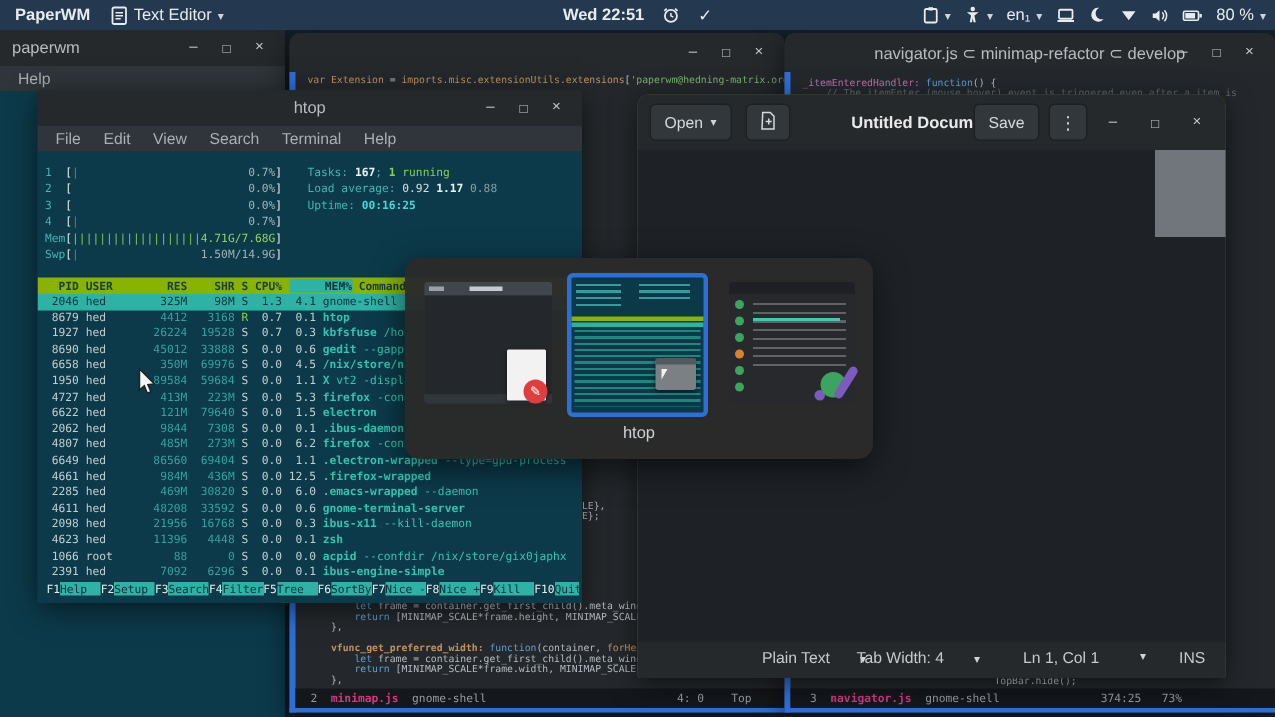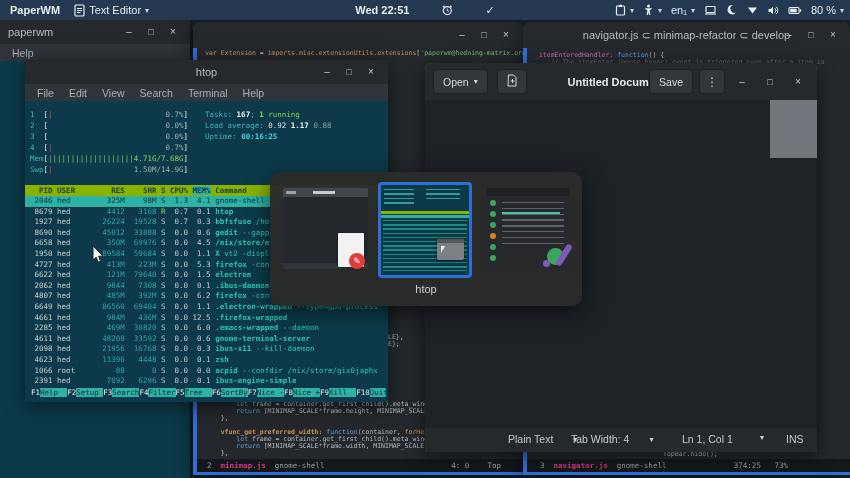--- a/index.html
+++ b/index.html
@@ -5,21 +5,21 @@
   html,body{margin:0;padding:0;background:#0e151c;}
   *{box-sizing:border-box;}
   .desktop{position:relative;width:850px;height:478px;overflow:hidden;
            background:#17222d;font-family:"Liberation Sans",sans-serif;}
 
   
   .topbar{position:absolute;left:0;top:0;width:850px;height:20px;z-index:50;
           background:var(--topbar_bg,#24394f);display:flex;align-items:center;
           color:#e8ecef;font-size:11px;}
   .tb-left{display:flex;align-items:center;gap:14px;padding-left:10px;}
-  .tb-center{position:absolute;left:50%;transform:translateX(-50%);display:flex;align-items:center;gap:32px;text-align:right;}
+  .tb-center{position:absolute;left:50%;transform:translateX(-50%);display:flex;align-items:center;gap:12px;text-align:right;}
   .tb-right{position:absolute;right:6px;display:flex;align-items:center;gap:9px;}
   .tb-item{display:flex;align-items:center;gap:4px;cursor:default;}
   .bold{font-weight:bold;}
   .caret{font-size:8px;color:#cdd4da;}
   .tbicon svg{display:block;}
 
   
   .window{position:absolute;box-shadow:0 4px 18px rgba(0,0,0,.55);}
   .titlebar{height:24px;background:var(--titlebar_bg,#26292c);display:flex;align-items:center;
             color:#b7bcc1;font-size:11px;position:relative;}
@@ -70,21 +70,21 @@
   .lbl{color:#3fb5b5;}
   .wb{color:#eaf2f2;font-weight:bold;text-align:right;}
   .w{color:#d5e0e0;}
   .grb{color:#86d24a;font-weight:bold;}
   .gr{color:#86d24a;}
   .dim2{color:#8aa0a0;}
   .cyb{color:#45d6d6;font-weight:bold;}
   .htable{position:absolute;left:0;right:0;top:84px;}
   .hhead{margin:0;padding-left:5px;white-space:pre;background:var(--header_green,#8ab301);
          color:#1c3a40;line-height:11px;font-weight:bold;}
-  .hsel{background:var(--sel_teal,#2eb2a6);color:#0b3138;}
+  .hsel{background:var(--sel_teal,#2eb2a6);color:#0b3138;padding-left:24px;}
   .prow{margin:0;padding-left:5px;white-space:pre;line-height:10.6px;}
   .prow .g{color:#c2cfcf;}
   .prow .t{color:#2fa3a3;}
   .prow .gr{color:#86d24a;}
   .prow .cmdb{color:#2ec7ad;font-weight:bold;}
   .prow .cmd{color:#2ec7ad;}
   .prow.sel{background:var(--sel_teal,#2eb2a6);}
   .prow.sel span{color:#06323c !important;font-weight:normal;}
   .fbar{position:absolute;left:4px;right:0;bottom:2px;margin:2px;white-space:pre;overflow:hidden;line-height:10px;}
   .fk{color:#e6eeee;}
@@ -260,21 +260,21 @@
           <pre class="hhead"><span>  PID USER        RES    SHR S CPU% </span><span class="hsel">MEM%</span><span> Command</span></pre>
           <pre class="prow sel"><span class="g"> 2046 hed      </span><span class="t">  325M    98M</span><span class="g"> S</span><span class="g">  1.3  4.1 </span><span class="cmdb">gnome-shell</span><span class="cmd"></span></pre>
           <pre class="prow"><span class="g"> 8679 hed      </span><span class="t">  4412   3168</span><span class="gr"> R</span><span class="g">  0.7  0.1 </span><span class="cmdb">htop</span><span class="cmd"></span></pre>
           <pre class="prow"><span class="g"> 1927 hed      </span><span class="t"> 26224  19528</span><span class="g"> S</span><span class="g">  0.7  0.3 </span><span class="cmdb">kbfsfuse</span><span class="cmd"> /ho</span></pre>
           <pre class="prow"><span class="g"> 8690 hed      </span><span class="t"> 45012  33888</span><span class="g"> S</span><span class="g">  0.0  0.6 </span><span class="cmdb">gedit</span><span class="cmd"> --gapp</span></pre>
           <pre class="prow"><span class="g"> 6658 hed      </span><span class="t">  350M  69976</span><span class="g"> S</span><span class="g">  0.0  4.5 </span><span class="cmdb">/nix/store/n</span><span class="cmd"></span></pre>
           <pre class="prow"><span class="g"> 1950 hed      </span><span class="t"> 89584  59684</span><span class="g"> S</span><span class="g">  0.0  1.1 </span><span class="cmdb">X</span><span class="cmd"> vt2 -displ</span></pre>
           <pre class="prow"><span class="g"> 4727 hed      </span><span class="t">  413M   223M</span><span class="g"> S</span><span class="g">  0.0  5.3 </span><span class="cmdb">firefox</span><span class="cmd"> -con</span></pre>
           <pre class="prow"><span class="g"> 6622 hed      </span><span class="t">  121M  79640</span><span class="g"> S</span><span class="g">  0.0  1.5 </span><span class="cmdb">electron</span><span class="cmd"></span></pre>
           <pre class="prow"><span class="g"> 2062 hed      </span><span class="t">  9844   7308</span><span class="g"> S</span><span class="g">  0.0  0.1 </span><span class="cmdb">.ibus-daemon</span><span class="cmd"></span></pre>
-          <pre class="prow"><span class="g"> 4807 hed      </span><span class="t">  485M   392M</span><span class="g"> S</span><span class="g">  0.0  6.2 </span><span class="cmdb">firefox</span><span class="cmd"> -con</span></pre>
+          <pre class="prow"><span class="g"> 4807 hed      </span><span class="t">  485M   273M</span><span class="g"> S</span><span class="g">  0.0  6.2 </span><span class="cmdb">firefox</span><span class="cmd"> -con</span></pre>
           <pre class="prow"><span class="g"> 6649 hed      </span><span class="t"> 86560  69404</span><span class="g"> S</span><span class="g">  0.0  1.1 </span><span class="cmdb">.electron-wrapped</span><span class="cmd"> --type=gpu-process</span></pre>
           <pre class="prow"><span class="g"> 4661 hed      </span><span class="t">  984M   436M</span><span class="g"> S</span><span class="g">  0.0 12.5 </span><span class="cmdb">.firefox-wrapped</span><span class="cmd"></span></pre>
           <pre class="prow"><span class="g"> 2285 hed      </span><span class="t">  469M  30820</span><span class="g"> S</span><span class="g">  0.0  6.0 </span><span class="cmdb">.emacs-wrapped</span><span class="cmd"> --daemon</span></pre>
           <pre class="prow"><span class="g"> 4611 hed      </span><span class="t"> 48208  33592</span><span class="g"> S</span><span class="g">  0.0  0.6 </span><span class="cmdb">gnome-terminal-server</span><span class="cmd"></span></pre>
           <pre class="prow"><span class="g"> 2098 hed      </span><span class="t"> 21956  16768</span><span class="g"> S</span><span class="g">  0.0  0.3 </span><span class="cmdb">ibus-x11</span><span class="cmd"> --kill-daemon</span></pre>
           <pre class="prow"><span class="g"> 4623 hed      </span><span class="t"> 11396   4448</span><span class="g"> S</span><span class="g">  0.0  0.1 </span><span class="cmdb">zsh</span><span class="cmd"></span></pre>
           <pre class="prow"><span class="g"> 1066 root     </span><span class="t">    88      0</span><span class="g"> S</span><span class="g">  0.0  0.0 </span><span class="cmdb">acpid</span><span class="cmd"> --confdir /nix/store/gix0japhx</span></pre>
           <pre class="prow"><span class="g"> 2391 hed      </span><span class="t">  7092   6296</span><span class="g"> S</span><span class="g">  0.0  0.1 </span><span class="cmdb">ibus-engine-simple</span><span class="cmd"></span></pre>
         </div>
       <pre class="fbar mono"><span class="fk">F1</span><span class="fl">Help  </span><span class="fk">F2</span><span class="fl">Setup </span><span class="fk">F3</span><span class="fl">Search</span><span class="fk">F4</span><span class="fl">Filter</span><span class="fk">F5</span><span class="fl">Tree  </span><span class="fk">F6</span><span class="fl">SortBy</span><span class="fk">F7</span><span class="fl">Nice -</span><span class="fk">F8</span><span class="fl">Nice +</span><span class="fk">F9</span><span class="fl">Kill  </span><span class="fk">F10</span><span class="fl">Quit  </span></pre>

